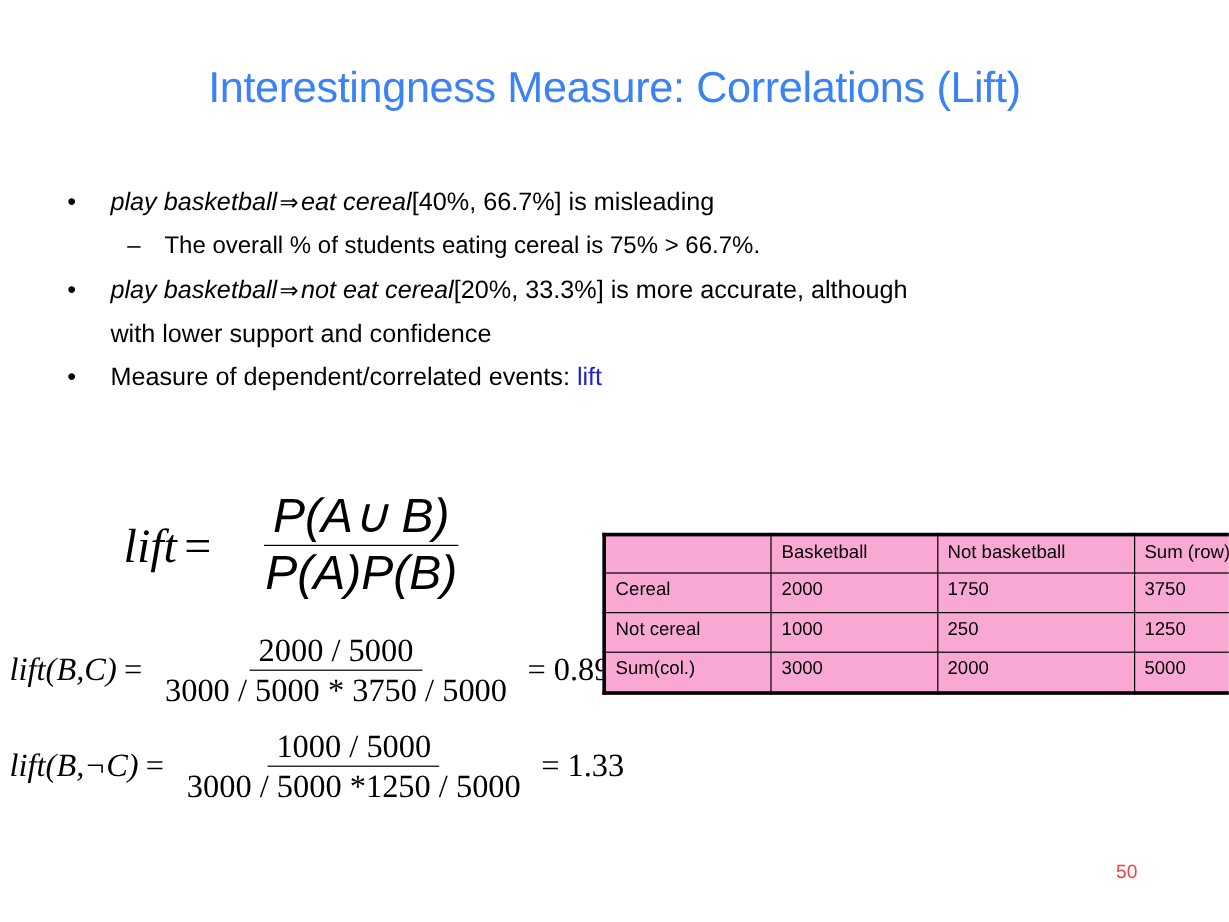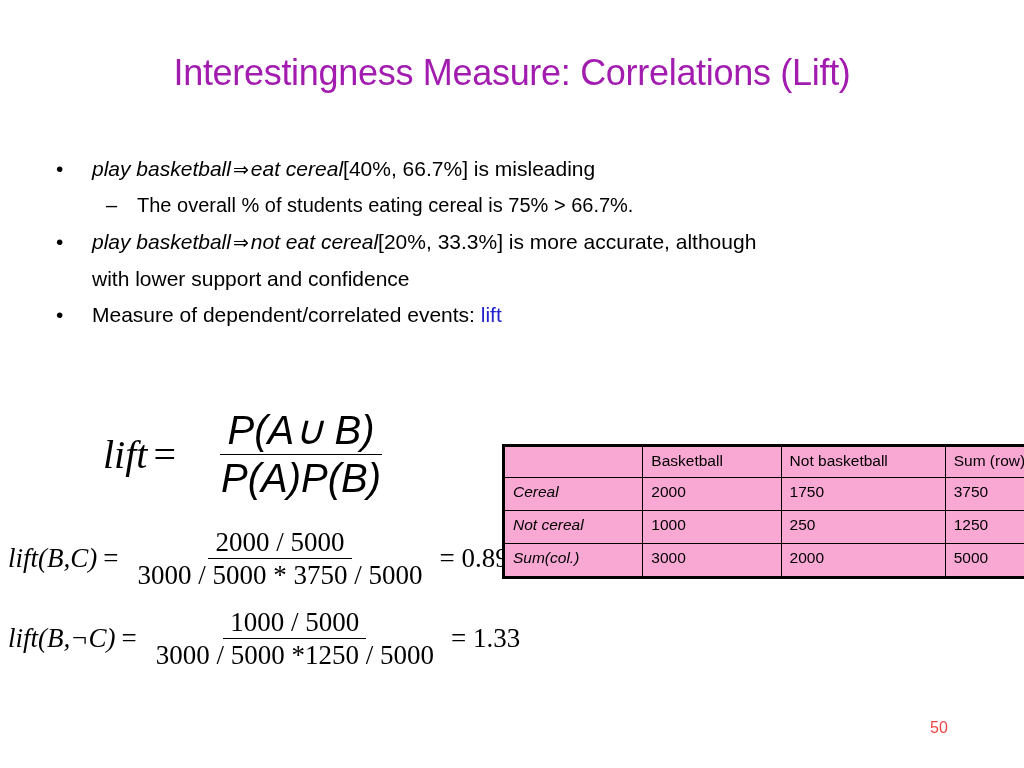--- a/index.html
+++ b/index.html
@@ -20,21 +20,21 @@
   #slide-title {
     position: absolute;
     left: 0;
     top: 52px;
     width: 1024px;
     text-align: center;
     font-family: "Liberation Sans", sans-serif;
     font-size: 36px;
     font-weight: 400;
     letter-spacing: -0.3px;
-    color: #a21caf;
+    color: #3b82f6;
     white-space: nowrap;
   }
 
   
   #body-list {
     position: absolute;
     left: 50px;
     top: 155px;
     width: 930px;
   }
@@ -163,21 +163,21 @@
     text-align: left;
     vertical-align: top;
     font-weight: 400;
     color: #000;
     height: 22px;
   }
   #contingency-table tr:first-child td,
   #contingency-table tr:first-child th {
     height: 20px;
   }
-  #contingency-table tr td:nth-child(1) { width: 118px; font-style: italic; }
+  #contingency-table tr td:nth-child(1) { width: 118px; }
   #contingency-table tr td:nth-child(2) { width: 118px; }
   #contingency-table tr td:nth-child(3) { width: 143px; }
   #contingency-table tr td:nth-child(4) { width: 118px; }
   .row-tall td { height: 34px; }
 
   
   #page-number {
     position: absolute;
     left: 930px;
     top: 719px;

